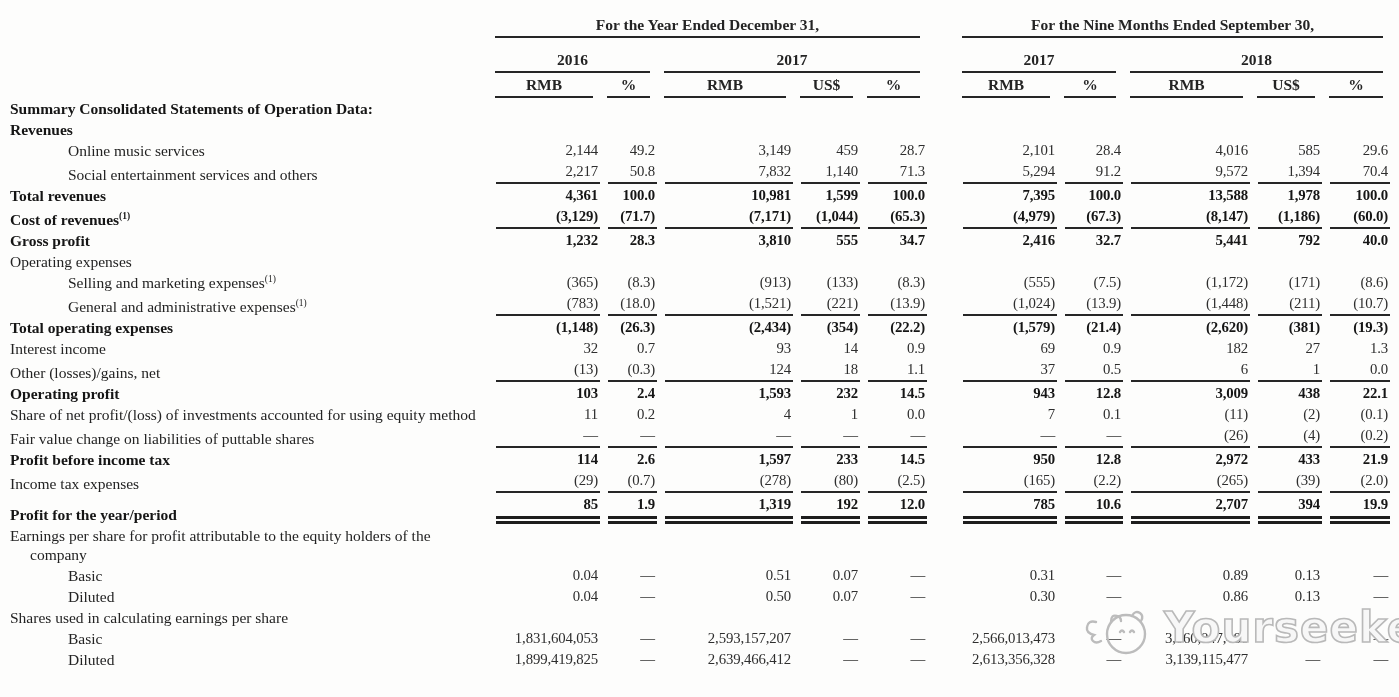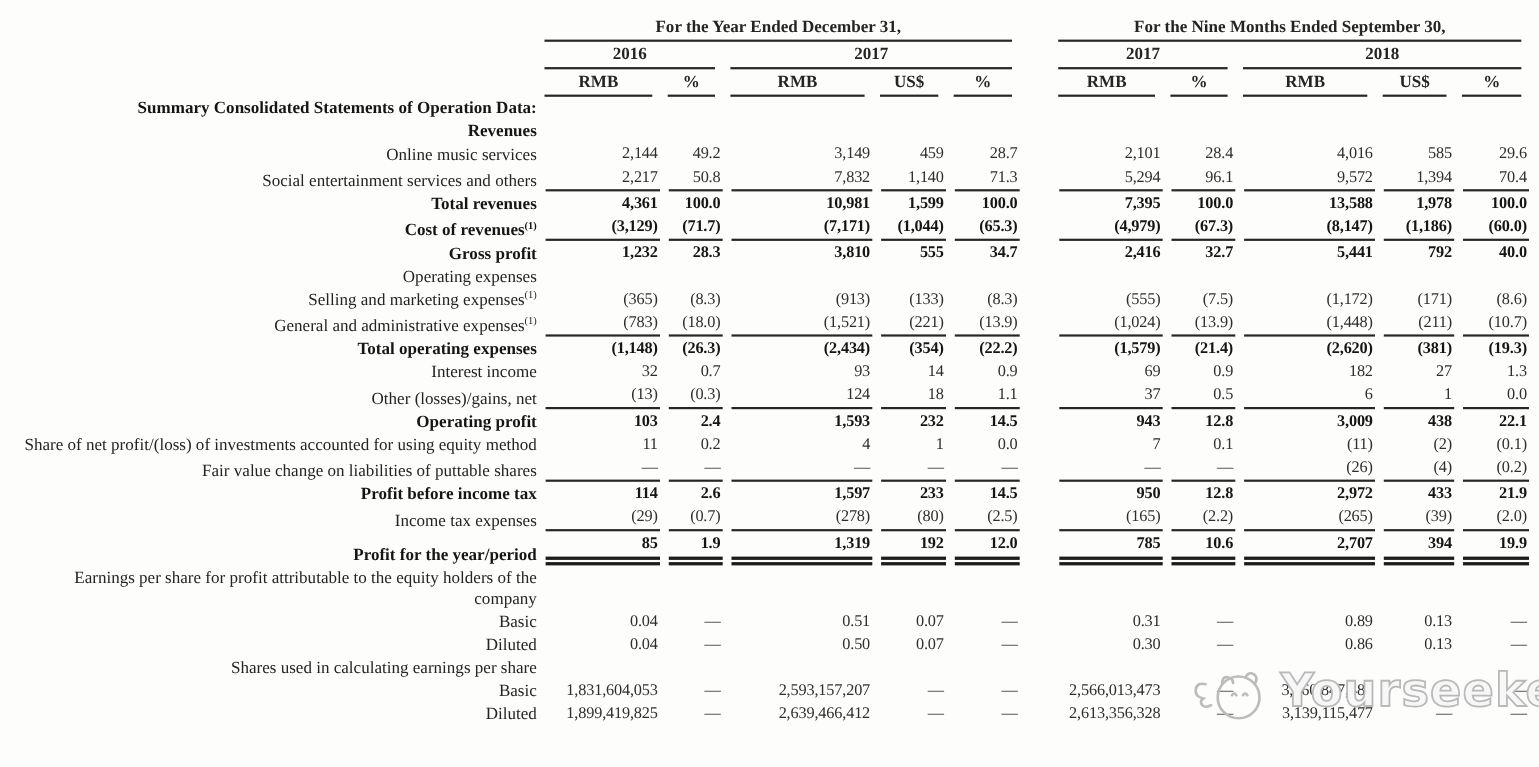--- a/index.html
+++ b/index.html
@@ -15,29 +15,29 @@
     border-collapse: collapse;
     table-layout: fixed;
     width: 1399px;
     margin-top: 10px;
   }
   td, th { padding: 0; vertical-align: bottom; font-weight: normal; }
 
   
   thead th { font-weight: bold; text-align: center; font-size: 15.5px; }
   thead tr.r-title th { height: 28px; }
-  thead tr.r-year  th { height: 25px; }
+  thead tr.r-year  th { height: 35px; }
   thead tr.r-unit  th { height: 25px; }
   .ht { display: block; margin: 0 7px; padding-bottom: 2px; white-space: nowrap; }
   .hline { border-bottom: 2.5px solid #262626; text-align: center; }
   th.note { text-align: center; font-size: 15px; font-weight: bold; height: 22px; padding-bottom: 3px; }
 
   
   tbody td { font-size: 15px; line-height: 19px; padding-top: 1px; padding-bottom: 1px; }
-  td.lbl { text-align: right; font-size: 15.5px; color: #232323; margin-top: 16px; }
+  td.lbl { text-align: left; font-size: 15.5px; color: #232323; margin-top: 16px; }
   td.lbl.ind0 { padding-left: 30px; text-indent: -20px; }
   td.lbl.ind1 { padding-left: 68px; text-indent: 0; }
   td.lbl sup { font-size: 9.5px; line-height: 0; vertical-align: super; }
   td.val .v {
     display: block; text-align: right;
     margin-left: 8px; padding-right: 2px;
     white-space: nowrap;
     font-size: 14.8px; letter-spacing: -0.15px;
     color: #2e2e2e;
   }
@@ -264,21 +264,21 @@
           <span class="v">1,140</span>
         </td>
         <td class="val">
           <span class="v">71.3</span>
         </td>
         <td></td>
         <td class="val">
           <span class="v">5,294</span>
         </td>
         <td class="val">
-          <span class="v">96.1</span>
+          <span class="v">91.2</span>
         </td>
         <td class="val">
           <span class="v">9,572</span>
         </td>
         <td class="val">
           <span class="v">1,394</span>
         </td>
         <td class="val">
           <span class="v">70.4</span>
         </td>

